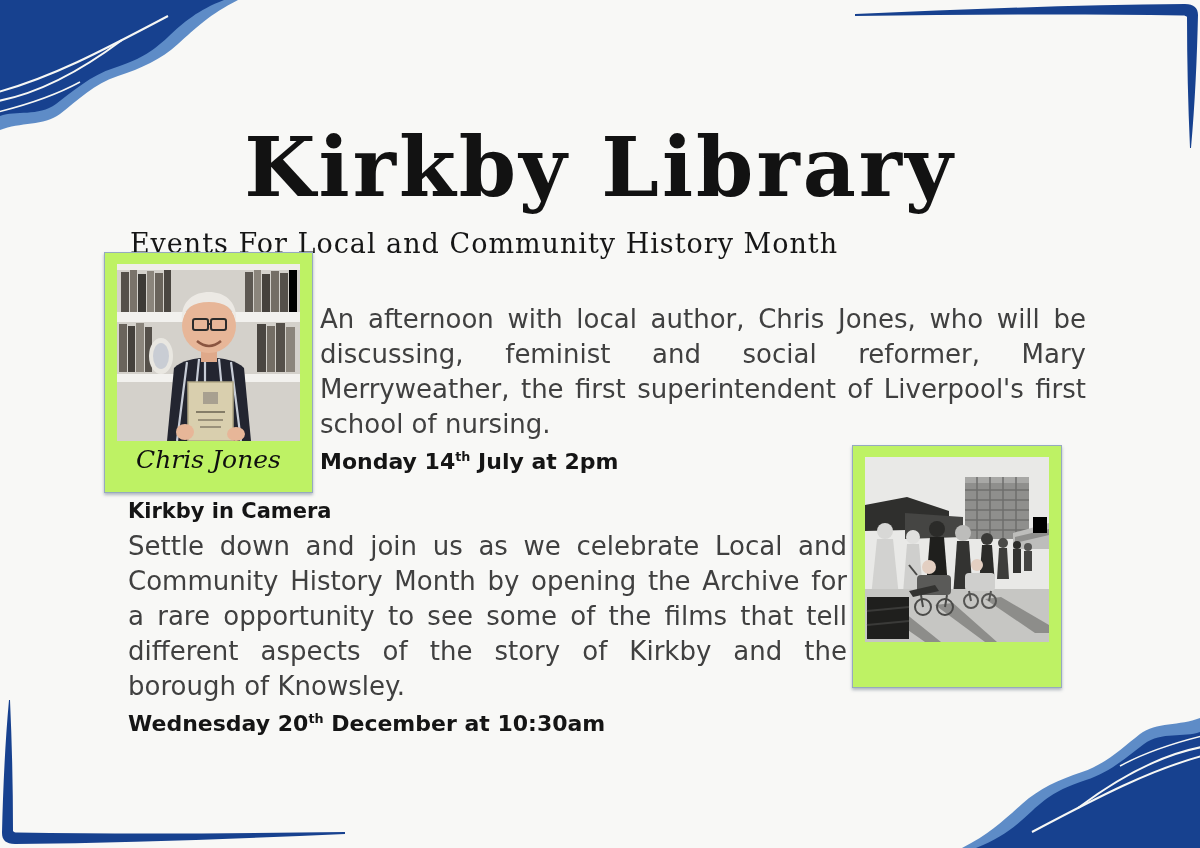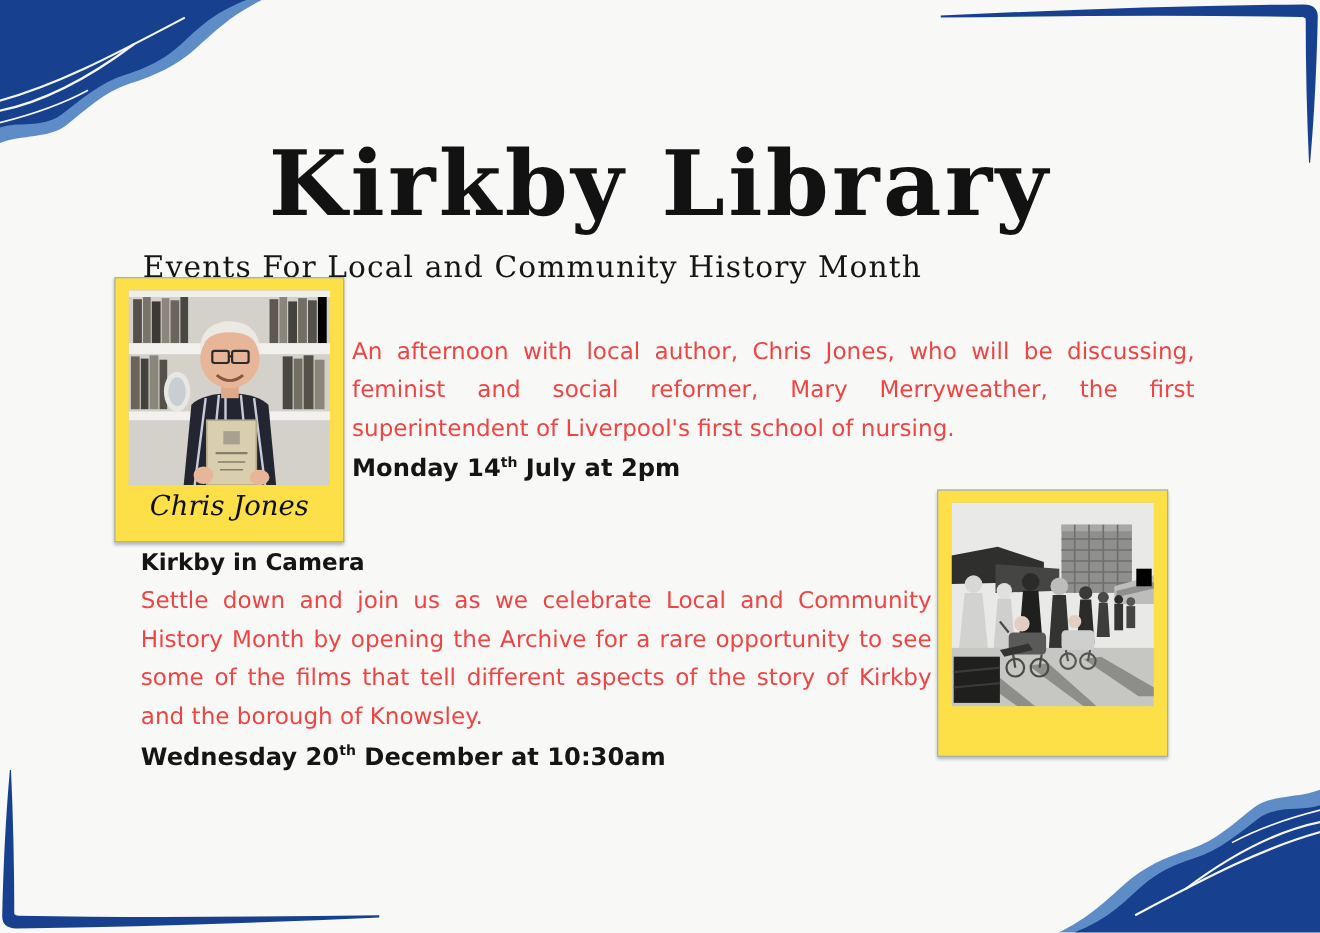--- a/index.html
+++ b/index.html
@@ -37,44 +37,44 @@
     font-family:"DejaVu Serif",serif;
     font-weight:400;
     font-size:27px;
     letter-spacing:1px;
     color:#161616;
   }
 
   
   .polaroid{
     position:absolute;
-    background:#fde047;
+    background:#bef264;
     border:1px solid #96aabf;
     box-shadow:0 2px 3px rgba(40,60,90,.35);
     box-sizing:border-box;
     padding:11px 12px 0 12px;
   }
   .polaroid .photo{display:block;background:#cfcdc8;}
   .polaroid .caption{
     text-align:center;
     font-family:"DejaVu Serif",serif;
     font-style:italic;
     font-size:25px;
     color:#0f0f0f;
     line-height:38px;
   }
   .polaroid-chris{left:104px;top:252px;width:209px;height:241px;}
   .polaroid-kirkby{left:852px;top:445px;width:210px;height:243px;}
 
   
   .para{
     text-align:justify;
-    font-size:21px;
+    font-size:26px;
     line-height:35px;
-    color:#ef4444;
+    color:#404040;
   }
   .event1-block{left:320px;top:302px;width:766px;}
   .event2-block{left:112px;top:494px;width:719px;margin-left:16px;}
   .section-heading{
     font-weight:700;
     font-size:21px;
     line-height:35px;
     color:#151515;
   }
   .date-line{

